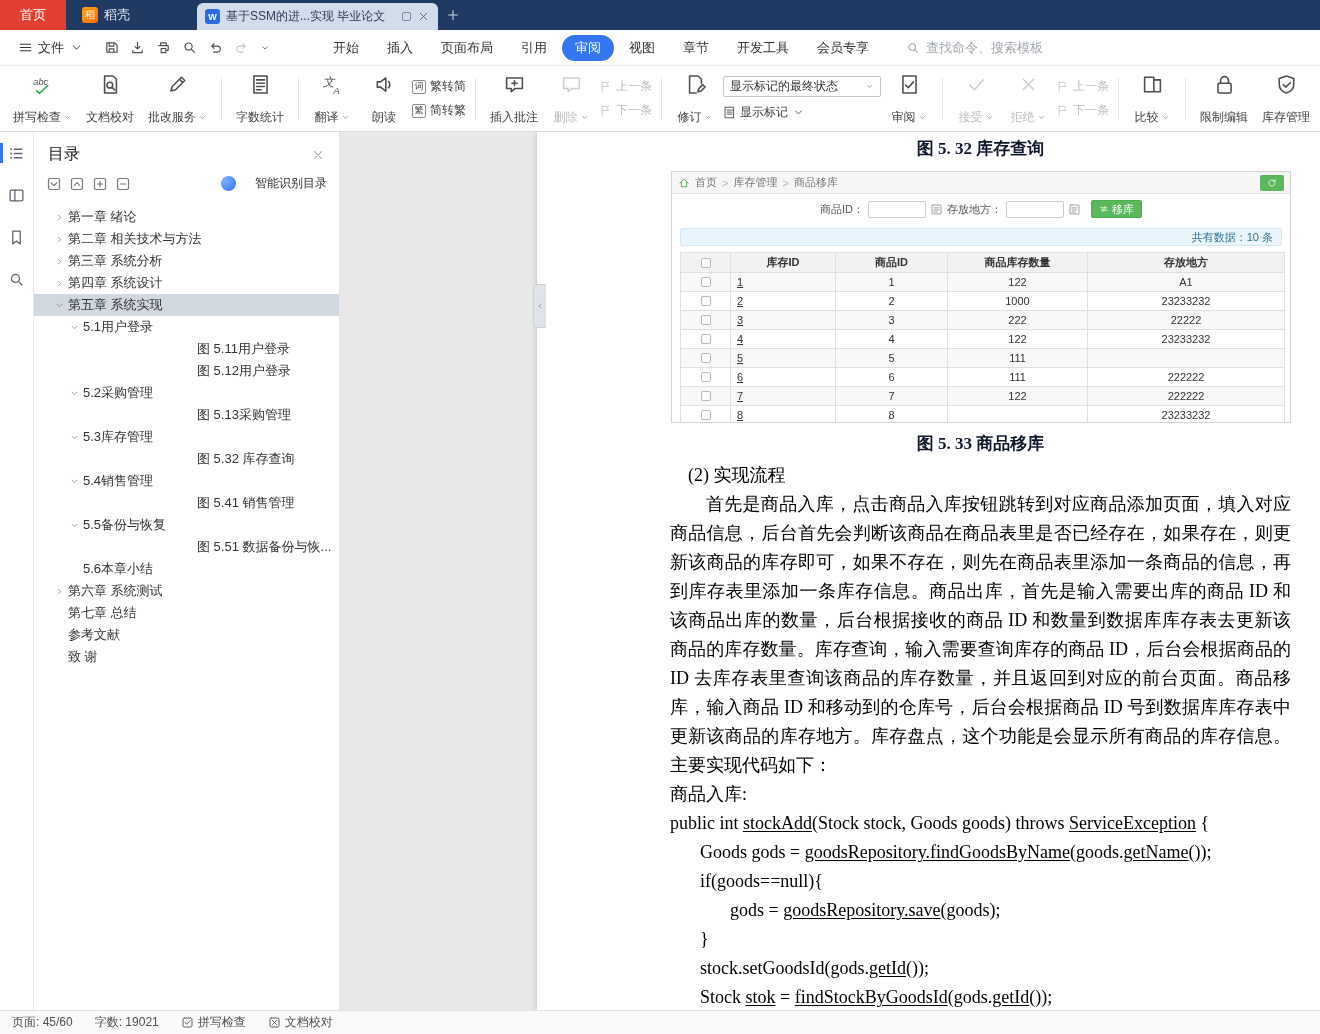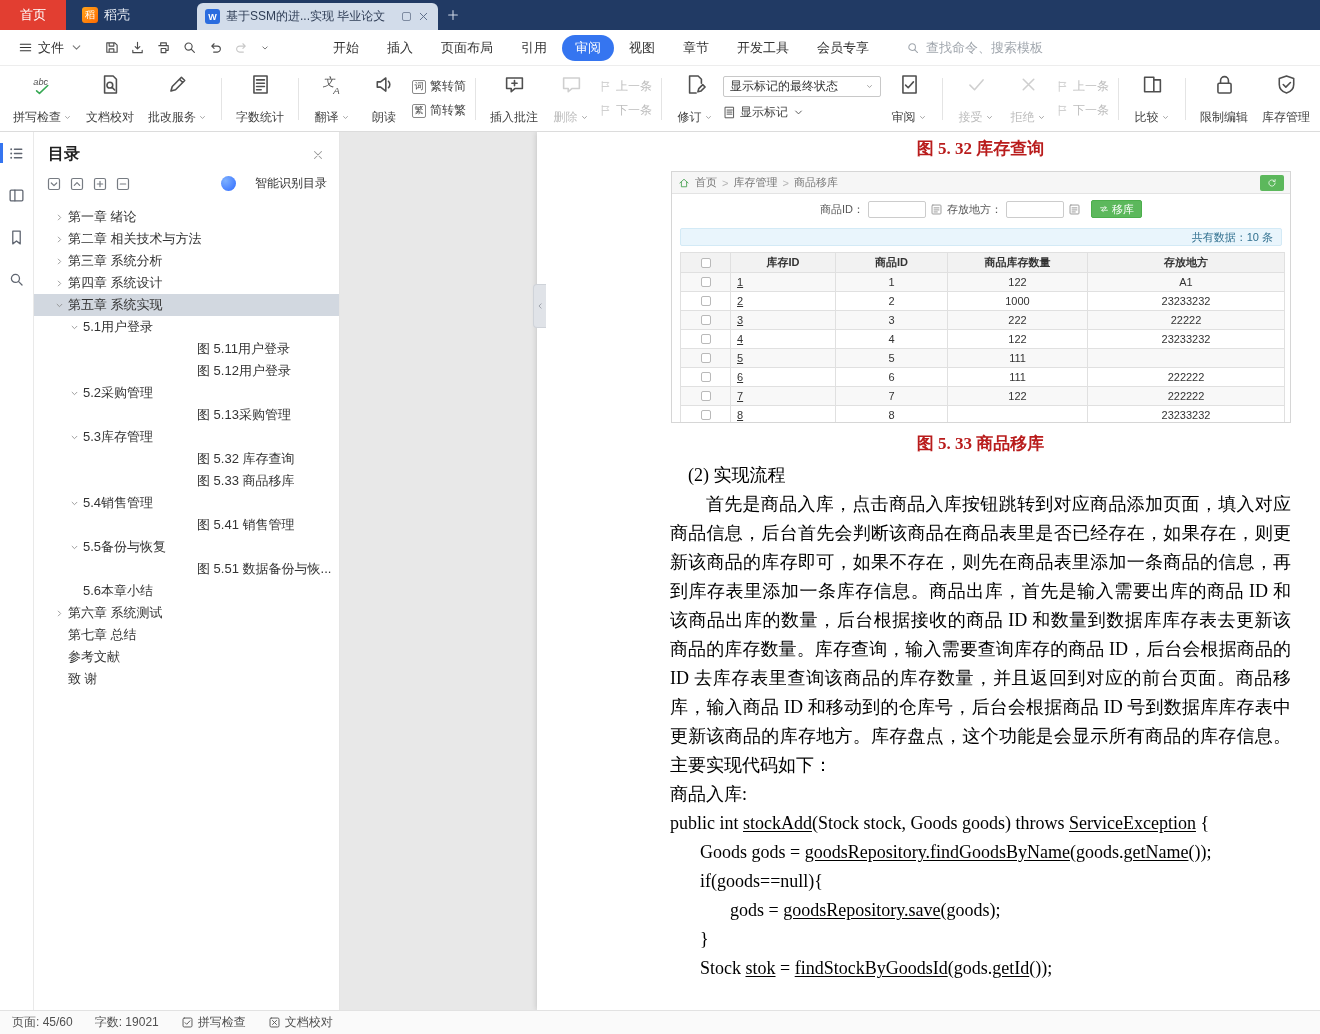--- a/index.html
+++ b/index.html
@@ -58,37 +58,37 @@
   .combo{width:158px;height:21px;border:1px solid #c8c8c8;border-radius:2px;display:flex;align-items:center;justify-content:space-between;padding:0 6px;font-size:12px;color:#333;cursor:pointer}
 
   
   .main{flex:1;display:flex;min-height:0}
   .strip{width:34px;background:#fff;border-right:1px solid #e9e9e9;display:flex;flex-direction:column;align-items:center;padding-top:8px;gap:16px;flex:none}
   .strip-item{width:34px;height:26px;display:flex;align-items:center;justify-content:center;color:#5f6570;position:relative;cursor:pointer}
   .strip-item .ic{width:17px;height:17px}
   .strip-item.active::before{content:"";position:absolute;left:0;top:3px;bottom:3px;width:3px;background:#3575f0}
 
   .toc{width:306px;background:#fff;border-right:1px solid #e5e5e5;display:flex;flex-direction:column;flex:none}
-  .toc-header{display:flex;align-items:center;justify-content:space-between;padding:12px 14px 6px;font-size:16px;font-weight:bold;color:#222}
+  .toc-header{display:flex;align-items:center;justify-content:space-between;padding:12px 14px 6px;font-size:16px;font-weight:normal;color:#222}
   .toc-close{width:14px;height:14px;color:#999;cursor:pointer}
   .toc-tools{display:flex;align-items:center;gap:7px;padding:4px 12px 10px}
   .toc-tool{width:16px;height:16px;color:#767b82;cursor:pointer}
   .smart-btn{margin-left:auto;display:flex;align-items:center;gap:19px;font-size:12px;color:#333;cursor:pointer}
   .ai-dot{width:15px;height:15px;border-radius:50%;background:radial-gradient(circle at 30% 30%,#7db0ff,#2f6bff);flex:none}
   .toc-list{flex:1;overflow:hidden;padding-top:4px}
   .trow{height:22px;display:flex;align-items:center;gap:3px;font-size:13px;color:#333;cursor:pointer;white-space:nowrap}
   .trow.selected{background:#d2d8e0}
   .chevbox{width:11px;height:11px;color:#8b8b8b;flex:none}
 
   .docarea{flex:1;position:relative;background:#e8e8e8;overflow:hidden}
   .collapse-handle{position:absolute;left:193px;top:152px;width:13px;height:44px;background:#e0e3e8;border:1px solid #cfd3d9;border-right:none;border-radius:4px 0 0 4px;display:flex;align-items:center;justify-content:center;color:#8a8f98;z-index:3;cursor:pointer}
   .collapse-handle .ic{width:10px;height:10px}
   .page{position:absolute;left:197px;top:0;width:896px;height:100%;background:#fff;box-shadow:0 0 6px rgba(0,0,0,.18)}
   .page-inner{padding:6px 0 0 133px;width:754px}
-  .caption{width:621px;text-align:center;font-family:"Liberation Serif",serif;font-weight:bold;font-size:17px;color:#b91c1c;line-height:22px}
+  .caption{width:621px;text-align:center;font-family:"Liberation Serif",serif;font-weight:bold;font-size:17px;color:#0f172a;line-height:22px}
   .cap2{margin-top:10px}
   .step{font-family:"Liberation Serif",serif;font-size:18px;line-height:29px;padding-left:18px;margin-top:6px;color:#000}
   .bodytext{font-family:"Liberation Serif",serif;font-size:18px;line-height:29px;text-align:justify;text-indent:2em;width:621px;color:#000}
   .codeintro,.codeline{font-family:"Liberation Serif",serif;font-size:18px;line-height:29px;color:#000;white-space:pre}
   .codeline .u{text-decoration:underline;text-underline-offset:2px}
 
   
   .figure{width:620px;height:252px;margin:11px 0 0 1px;border:1px solid #d6d6d6;background:#fff;overflow:hidden;font-family:"Liberation Sans",sans-serif}
   .fig-crumb{height:22px;background:#f6f6f6;border-bottom:1px solid #e3e3e3;display:flex;align-items:center;gap:5px;padding:0 6px;font-size:11px;color:#777}
   .fig-crumb>.ic{width:12px;height:12px;color:#4ca456}
@@ -661,23 +661,20 @@
           <div class="trow" style="padding-left: 35px;">
             <i class="chevbox ic">
               <svg viewBox="0 0 16 16" fill="none" stroke="currentColor" stroke-width="1.2" stroke-linecap="round" stroke-linejoin="round">
                 <path d="M4.5 6.2l3.5 3.5 3.5-3.5"></path>
               </svg>
             </i>
             <span>5.3库存管理</span>
           </div>
           <div class="trow" style="padding-left: 163px; text-align: center;">
             <span>图 5.32 库存查询</span>
-          </div>
-          <div class="trow" style="padding-left: 163px;">
-            <span>图 5.33 商品移库</span>
           </div>
           <div class="trow" style="padding-left: 35px;">
             <i class="chevbox ic">
               <svg viewBox="0 0 16 16" fill="none" stroke="currentColor" stroke-width="1.2" stroke-linecap="round" stroke-linejoin="round">
                 <path d="M4.5 6.2l3.5 3.5 3.5-3.5"></path>
               </svg>
             </i>
             <span>5.4销售管理</span>
           </div>
           <div class="trow" style="padding-left: 163px;">
@@ -883,20 +880,21 @@
           <div class="caption cap2">图 5. 33 商品移库</div>
           <div class="step">(2) 实现流程</div>
           <div class="bodytext">首先是商品入库，点击商品入库按钮跳转到对应商品添加页面，填入对应商品信息，后台首先会判断该商品在商品表里是否已经存在，如果存在，则更新该商品的库存即可，如果不存在，则先在商品表里添加一条商品的信息，再到库存表里添加一条库存信息。商品出库，首先是输入需要出库的商品 ID 和该商品出库的数量，后台根据接收的商品 ID 和数量到数据库库存表去更新该商品的库存数量。库存查询，输入需要查询库存的商品 ID，后台会根据商品的 ID 去库存表里查询该商品的库存数量，并且返回到对应的前台页面。商品移库，输入商品 ID 和移动到的仓库号，后台会根据商品 ID 号到数据库库存表中更新该商品的库存地方。库存盘点，这个功能是会显示所有商品的库存信息。主要实现代码如下：</div>
           <div class="codeintro">商品入库:</div>
           <div id="code">
               <div class="codeline" style="padding-left: 0px;"><span>public int </span><span class="u">stockAdd</span><span>(Stock stock, Goods goods) throws </span><span class="u">ServiceException</span><span> {</span></div>
               <div class="codeline" style="padding-left: 30px;"><span>Goods gods = </span><span class="u">goodsRepository.findGoodsByName</span><span>(goods.</span><span class="u">getName</span><span>());</span></div>
               <div class="codeline" style="padding-left: 30px;"><span>if(goods==null){</span></div>
               <div class="codeline" style="padding-left: 60px;"><span>gods = </span><span class="u">goodsRepository.save</span><span>(goods);</span></div>
               <div class="codeline" style="padding-left: 30px;"><span>}</span></div>
+              <div class="codeline" style="padding-left: 30px;"><span>stock.setGoodsId(gods.</span><span class="u">getId</span><span>());</span></div>
               <div class="codeline" style="padding-left: 30px;"><span>Stock </span><span class="u">stok</span><span> = </span><span class="u">findStockByGoodsId</span><span>(gods.</span><span class="u">getId</span><span>());</span></div>
             </div>
         </div>
       </div>
     </div>
   </div>
 
   <div class="statusbar">
     <span class="sb-item">页面: 45/60</span>
     <span class="sb-item">字数: 19021</span>

